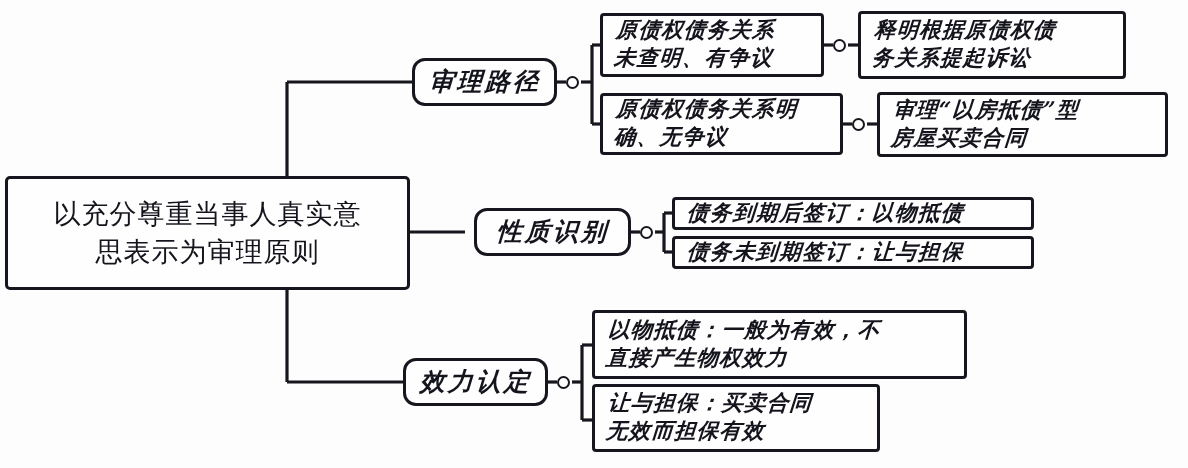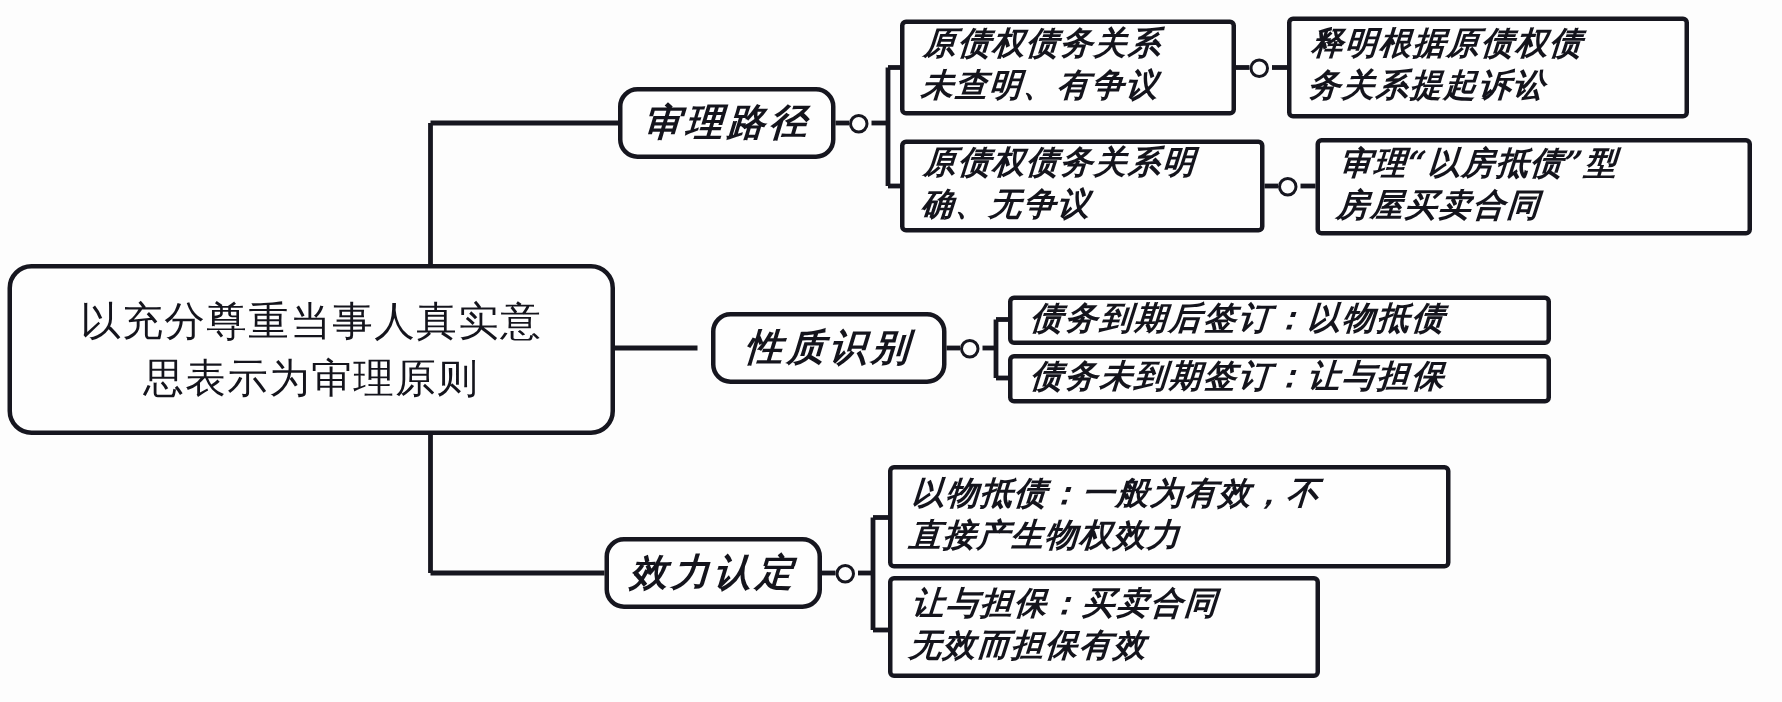--- a/index.html
+++ b/index.html
@@ -38,21 +38,21 @@
   }
   .node .txt {
     display: block;
     line-height: 1.28;
     white-space: pre-line;
     letter-spacing: 0.5px;
   }
 
   
   .root {
-    border-radius: 16px;
+    border-radius: 5px;
     border-width: 3.5px;
   }
   .root .txt {
     font-size: 27px;
     font-weight: 400;
     letter-spacing: 1px;
     line-height: 1.42;
   }
 
   

